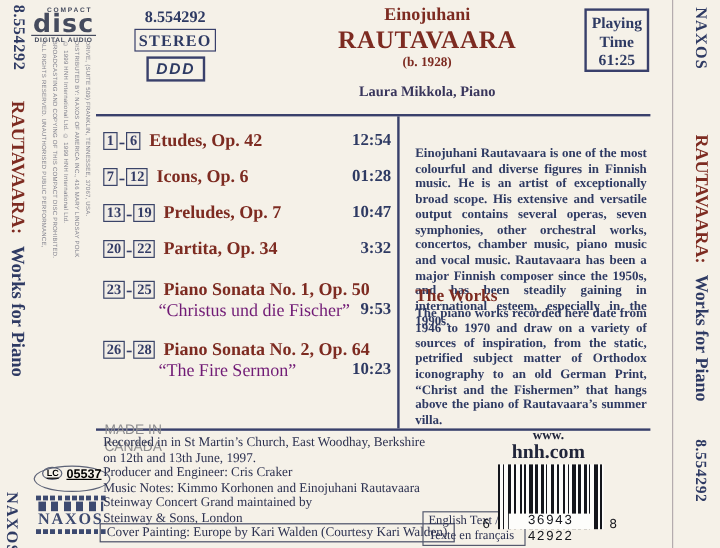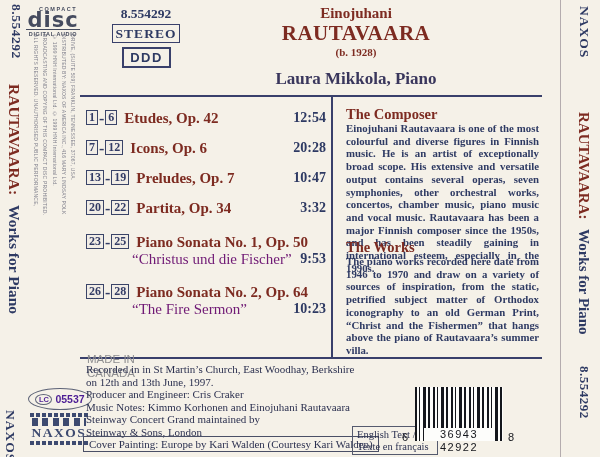--- a/index.html
+++ b/index.html
@@ -25,26 +25,26 @@
   .disclogo{left:26px;top:6px;width:54px;color:#454b5e;font-family:"Liberation Sans",sans-serif;}
   .disclogo .c1{font-size:5.5px;font-weight:bold;letter-spacing:1.5px;text-align:right;padding-right:3px;}
   .disclogo .c2{font-size:21px;font-weight:bold;letter-spacing:1px;line-height:17px;text-align:center;
                 font-family:"DejaVu Sans",sans-serif;}
   .disclogo .c3{font-size:5.5px;font-weight:bold;letter-spacing:.6px;text-align:center;border-top:1px solid #454b5e;padding-top:1px;}
   
   .hdr-cat{left:100px;top:6px;width:92px;text-align:center;font-weight:bold;font-size:13.5px;}
   .stereo{left:112px;top:24px;width:66px;height:17px;border:1.5px solid #39406b;text-align:center;
           font-weight:bold;font-size:13.5px;letter-spacing:1px;line-height:17px;}
   .ddd{left:122px;top:47px;width:45px;height:17px;border:2px solid #39406b;text-align:center;
-       font-family:"Liberation Sans",sans-serif;font-weight:bold;font-size:13px;letter-spacing:1.5px;line-height:17px;}
+       font-family:"Liberation Sans",sans-serif;font-weight:bold;font-size:13px;letter-spacing:1.5px;line-height:17px;font-style:italic;}
   .composerblk{left:240px;top:5px;width:232px;text-align:center;}
   .cfirst{font-weight:bold;font-size:15px;}
   .clast{font-weight:bold;font-size:21px;letter-spacing:.5px;line-height:23px;}
   .cborn{font-weight:bold;font-size:11px;line-height:15px;}
-  .perf{font-weight:bold;font-size:17px;margin-top:9px;color:#39365c;}
+  .perf{font-weight:bold;font-size:12px;margin-top:9px;color:#39365c;}
   .ptbox{left:487px;top:7px;width:50px;height:47px;border:2px solid #39406b;text-align:center;
          font-weight:bold;font-size:13px;line-height:15.5px;padding-top:2px;}
   
   .rule-t{left:80px;top:95px;width:462px;height:2px;background:#39406b;}
   .rule-b{left:80px;top:357px;width:462px;height:2px;background:#39406b;}
   .vdiv{left:331px;top:97px;width:2px;height:260px;background:#39406b;}
   
   .trow{position:absolute;left:86px;width:240px;display:flex;align-items:flex-start;}
   .nbox{border:1.5px solid #3a4468;color:#333c66;font-weight:bold;font-size:12px;line-height:13px;
         padding:0 2px;background:#f1ede6;}
@@ -56,21 +56,21 @@
   .note{left:118px;top:331px;font-style:italic;font-weight:bold;font-size:11.5px;color:#39406b;}
   
   .sechead{position:absolute;left:346px;width:193px;font-weight:bold;font-size:14.5px;color:#7d2b21;}
   .secbody{position:absolute;left:346px;width:193px;font-weight:bold;font-size:10.8px;line-height:12.7px;
            color:#2e3a63;text-align:justify;}
   
   .credits{left:86px;top:363px;font-size:11px;line-height:12.6px;color:#2c3150;}
   .cpbox{left:83px;top:436px;border:1px solid #4a4f66;padding:1px 5px;font-size:11px;color:#2c3150;white-space:nowrap;}
   .madein{left:87px;top:352px;font-family:"Liberation Sans",sans-serif;font-size:11.5px;line-height:14px;color:#8e8e90;}
   .lclogo{left:28px;top:388px;width:62px;height:20px;border:1.5px solid #5d6377;border-radius:50%;
-          display:flex;align-items:center;justify-content:center;color:#4c1d95;}
+          display:flex;align-items:flex-start;justify-content:center;color:#000000;text-decoration:underline;}
   .lcin{border:1px solid #5d6377;border-radius:50%;font-size:7.5px;font-weight:bold;padding:0 2.5px;margin-right:3px;
         font-family:"Liberation Sans",sans-serif;}
   .lcnum{font-size:10.5px;font-weight:bold;font-family:"Liberation Sans",sans-serif;}
   .naxlogo{left:30px;top:412px;width:58px;color:#3d4a70;text-align:center;}
   .naxlogo .dent{height:4px;background:repeating-linear-gradient(90deg,#3d4a70 0 4px,transparent 4px 6px);margin:1px 0;}
   .naxlogo .cols{height:8px;background:repeating-linear-gradient(90deg,#3d4a70 0 6px,transparent 6px 10.5px);margin:0 2px;}
   .naxlogo .word{font-weight:bold;font-size:13.5px;letter-spacing:1.5px;line-height:14px;}
   .langbox{left:352px;top:426px;width:76px;border:1px solid #555a6e;padding:2px 4px;font-size:10.5px;
            line-height:11.5px;color:#2c3150;}
   .site{left:418px;top:358px;width:78px;text-align:center;color:#20253a;}
@@ -116,38 +116,43 @@
   <div class="abs stereo navy">STEREO</div>
   <div class="abs ddd navy">DDD</div>
 
   <div class="abs composerblk">
     <div class="cfirst maroon">Einojuhani</div>
     <div class="clast maroon">RAUTAVAARA</div>
     <div class="cborn maroon">(b. 1928)</div>
     <div class="perf">Laura Mikkola, Piano</div>
   </div>
 
+  <div class="abs ptbox navy">
+    <div>Playing</div>
+    <div>Time</div>
+    <div>61:25</div>
+  </div>
 
   <div class="abs rule-t"></div>
   <div class="abs rule-b"></div>
   <div class="abs vdiv"></div>
 
   <div class="trow" style="top:110px">
     <span class="nbox">1</span>
       <span class="ndash"></span>
       <span class="nbox">6</span>
     <span class="ttitle">Etudes, Op. 42</span>
     <span class="ttime">12:54</span>
   </div>
   <div class="trow" style="top:140px">
     <span class="nbox">7</span>
       <span class="ndash"></span>
       <span class="nbox">12</span>
     <span class="ttitle">Icons, Op. 6</span>
-    <span class="ttime">20:28</span>
+    <span class="ttime">01:28</span>
   </div>
   <div class="trow" style="top:170px">
     <span class="nbox">13</span>
       <span class="ndash"></span>
       <span class="nbox">19</span>
     <span class="ttitle">Preludes, Op. 7</span>
     <span class="ttime">10:47</span>
   </div>
   <div class="trow" style="top:200px">
     <span class="nbox">20</span>
@@ -170,21 +175,20 @@
     <span class="nbox">26</span>
       <span class="ndash"></span>
       <span class="nbox">28</span>
     <span class="ttitle">Piano Sonata No. 2, Op. 64</span>
   </div>
   <div class="trow" style="top:301px">
     <span class="tsub">“The Fire Sermon”</span>
     <span class="ttime">10:23</span>
   </div>
 
-  <div class="sechead" style="top:106px">The Composer</div>
   <div class="secbody" style="top:122px">Einojuhani Rautavaara is one of the most colourful and diverse figures in Finnish music. He is an artist of exceptionally broad scope. His extensive and versatile output contains several operas, seven symphonies, other orchestral works, concertos, chamber music, piano music and vocal music. Rautavaara has been a major Finnish composer since the 1950s, and has been steadily gaining in international esteem, especially in the 1990s.</div>
   <div class="sechead" style="top:239px">The Works</div>
   <div class="secbody" style="top:255px">The piano works recorded here date from 1946 to 1970 and draw on a variety of sources of inspiration, from the static, petrified subject matter of Orthodox iconography to an old German Print, “Christ and the Fishermen” that hangs above the piano of Rautavaara’s summer villa.</div>
 
   <div class="abs madein">
     <div>MADE IN</div>
     <div>CANADA</div>
   </div>
   <div class="abs lclogo">
     <span class="lcin">LC</span>
@@ -204,20 +208,24 @@
     <div>Music Notes: Kimmo Korhonen and Einojuhani Rautavaara</div>
     <div>Steinway Concert Grand maintained by</div>
     <div>Steinway &amp; Sons, London</div>
   </div>
   <div class="abs cpbox">Cover Painting: Europe by Kari Walden (Courtesy Kari Walden)</div>
 
   <div class="abs langbox">
     <div>English Text /</div>
     <div>Texte en français</div>
   </div>
+  <div class="abs site">
+    <div class="w1">www.</div>
+    <div class="w2">hnh.com</div>
+  </div>
   <div class="abs barcode">
     <div class="bars"></div>
     <div class="bcwin">36943 42922</div>
     <div class="bcl">6</div>
     <div class="bcr">8</div>
   </div>
 
   <div class="abs vtext spine-naxos-r navy">NAXOS</div>
   <div class="abs vtext spine-title-r">
     <span class="maroon">RAUTAVAARA:</span>

